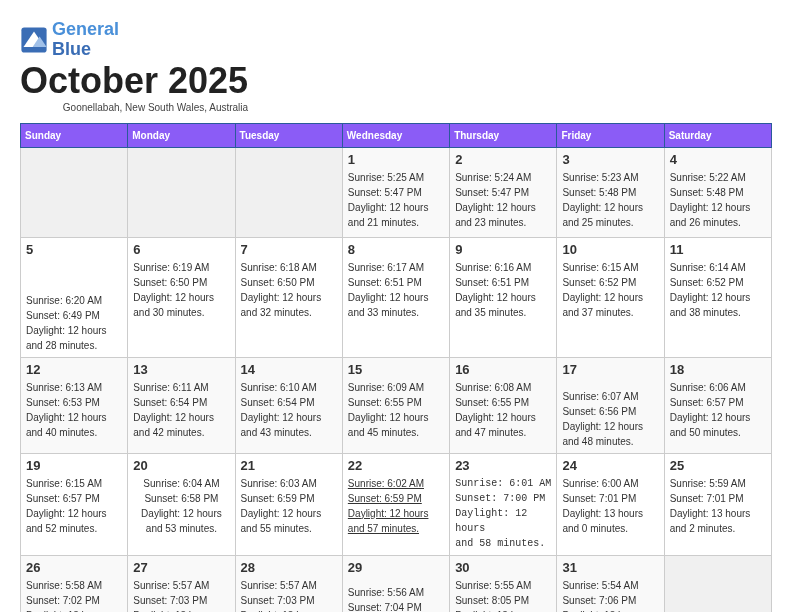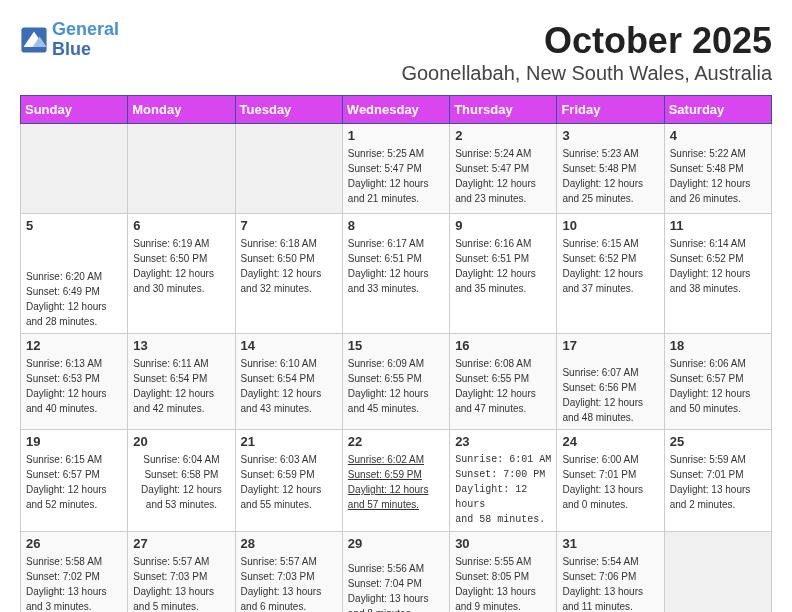--- a/index.html
+++ b/index.html
@@ -8,20 +8,21 @@
       background: #fff;
       width: 792px;
       min-height: 612px;
       padding: 20px;
     }
     .header {
       display: flex;
       align-items: flex-start;
       justify-content: space-between;
       margin-bottom: 10px;
+      flex-direction: column;
     }
     .logo {
       display: flex;
       align-items: center;
       gap: 4px;
     }
     .logo-text {
       font-size: 18px;
       font-weight: bold;
       color: #333;
@@ -36,32 +37,32 @@
     }
     .title-block {
       text-align: right;
     }
     .month-title {
       font-size: 36px;
       font-weight: bold;
       color: #222;
     }
     .location {
-      font-size: 20px;
+      font-size: 10px;
       color: #444;
     }
     table {
       width: 100%;
       border-collapse: collapse;
       table-layout: fixed;
     }
     thead th {
-      background-color: #d946ef;
+      background-color: #8b5cf6;
       color: #fff;
-      font-size: 13px;
+      font-size: 10px;
       font-weight: bold;
       padding: 6px 4px;
       text-align: left;
       border: 1px solid #2a5a9a;
     }
     tbody td {
       vertical-align: top;
       border: 1px solid #ccc;
       padding: 4px 5px;
       font-size: 10.5px;

